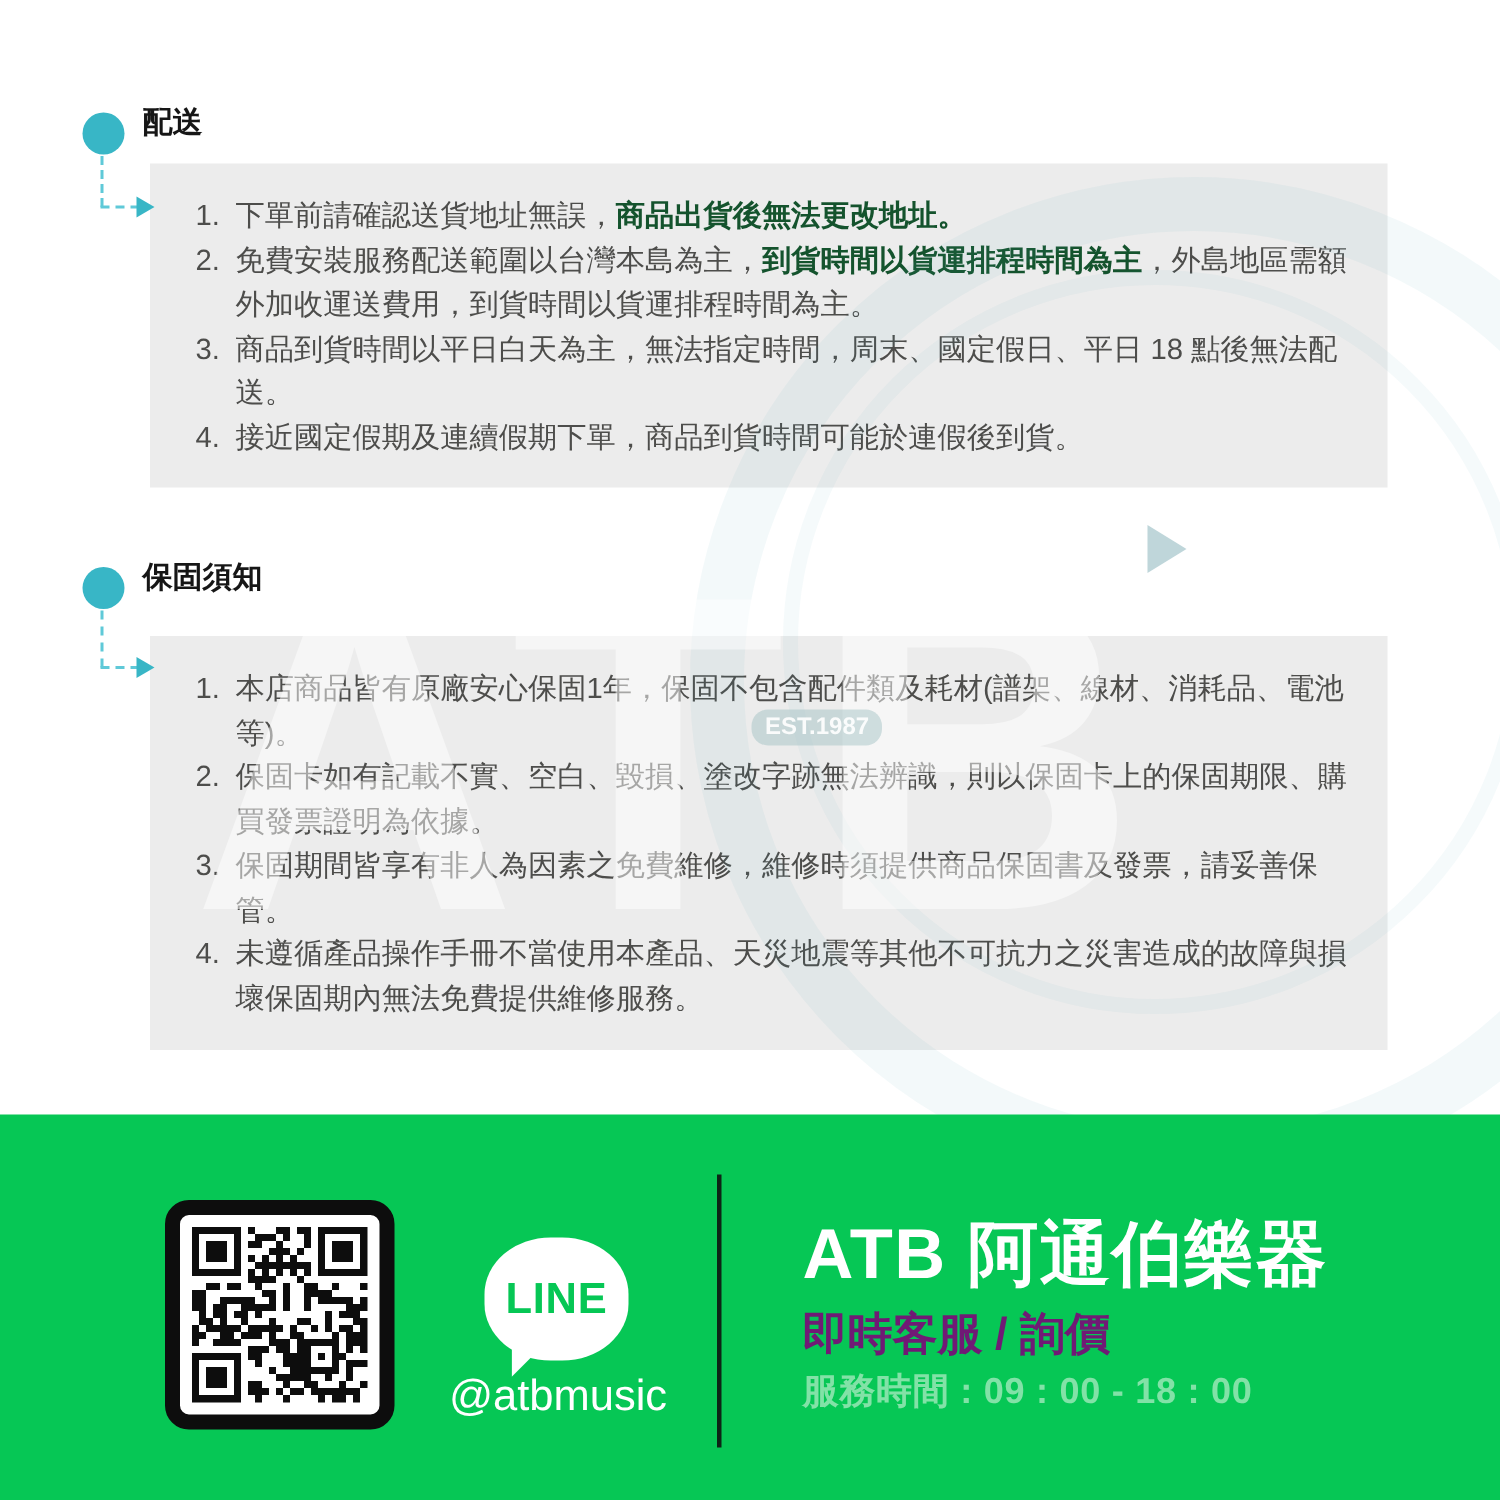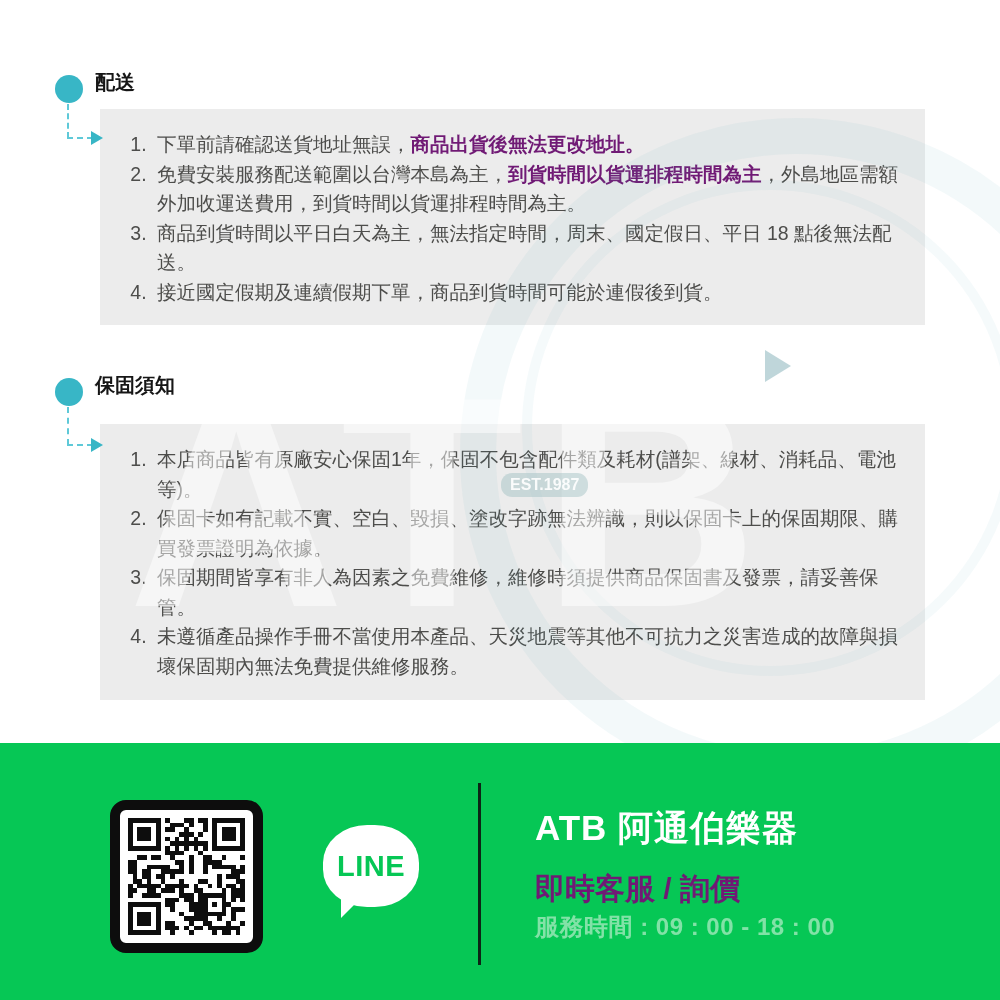--- a/index.html
+++ b/index.html
@@ -27,21 +27,21 @@
   
   .info-box{
     position:absolute;left:100px;width:825px;background:#ececec;z-index:0;
   }
   .info-box ol{
     position:relative;z-index:2;margin:0;
     padding:21px 24px 21px 52px;
     font-size:19.5px;line-height:29.5px;color:#4d4d4b;
   }
   .info-box li{padding-left:5px;margin:0;}
-  .hl{color:#701a75;font-weight:700;}
+  .hl{color:#14532d;font-weight:700;}
   
   .wm{position:absolute;z-index:1;pointer-events:none;}
   .wm-ring-outer{
     left:460px;top:118px;width:600px;height:600px;border-radius:50%;
     border:36px solid rgba(90,170,180,0.07);
   }
   .wm-ring-inner{
     left:522px;top:180px;width:476px;height:476px;border-radius:50%;
     border:10px solid rgba(90,170,180,0.06);
   }
@@ -93,21 +93,21 @@
   }
   .line-handle{
     position:absolute;left:262px;top:172px;width:220px;text-align:center;
     color:#ffffff;font-size:29px;font-weight:500;
   }
   .footer-divider{
     position:absolute;left:478px;top:40px;width:3px;height:182px;background:#0d2416;
   }
   .brand-title{
     position:absolute;left:535px;top:62px;color:#ffffff;
-    font-size:35px;font-weight:900;letter-spacing:1px;white-space:nowrap;
+    font-size:47px;font-weight:900;letter-spacing:1px;white-space:nowrap;
   }
   .service-line{
     position:absolute;left:535px;top:126px;color:#701a75;
     font-size:30px;font-weight:800;white-space:nowrap;
   }
   .hours-line{
     position:absolute;left:535px;top:168px;color:#82e2a7;
     font-size:24px;font-weight:600;white-space:nowrap;letter-spacing:0.5px;
   }
 </style>
@@ -479,17 +479,18 @@
         <rect x="13" y="24" width="1" height="1" fill="#0d0d0d"></rect>
         <rect x="18" y="24" width="1" height="1" fill="#0d0d0d"></rect>
         <rect x="20" y="24" width="1" height="1" fill="#0d0d0d"></rect>
         <rect x="21" y="24" width="1" height="1" fill="#0d0d0d"></rect>
         <rect x="23" y="24" width="1" height="1" fill="#0d0d0d"></rect>
       </svg>
   </div>
   <div class="line-bubble">
     <span class="line-logo-text">LINE</span>
   </div>
+  <div class="line-handle">@atbmusic</div>
   <div class="footer-divider"></div>
   <div class="brand-title">ATB 阿通伯樂器</div>
   <div class="service-line">即時客服 / 詢價</div>
   <div class="hours-line">服務時間 : 09 : 00 - 18 : 00</div>
 </div>
 
 </body></html>

